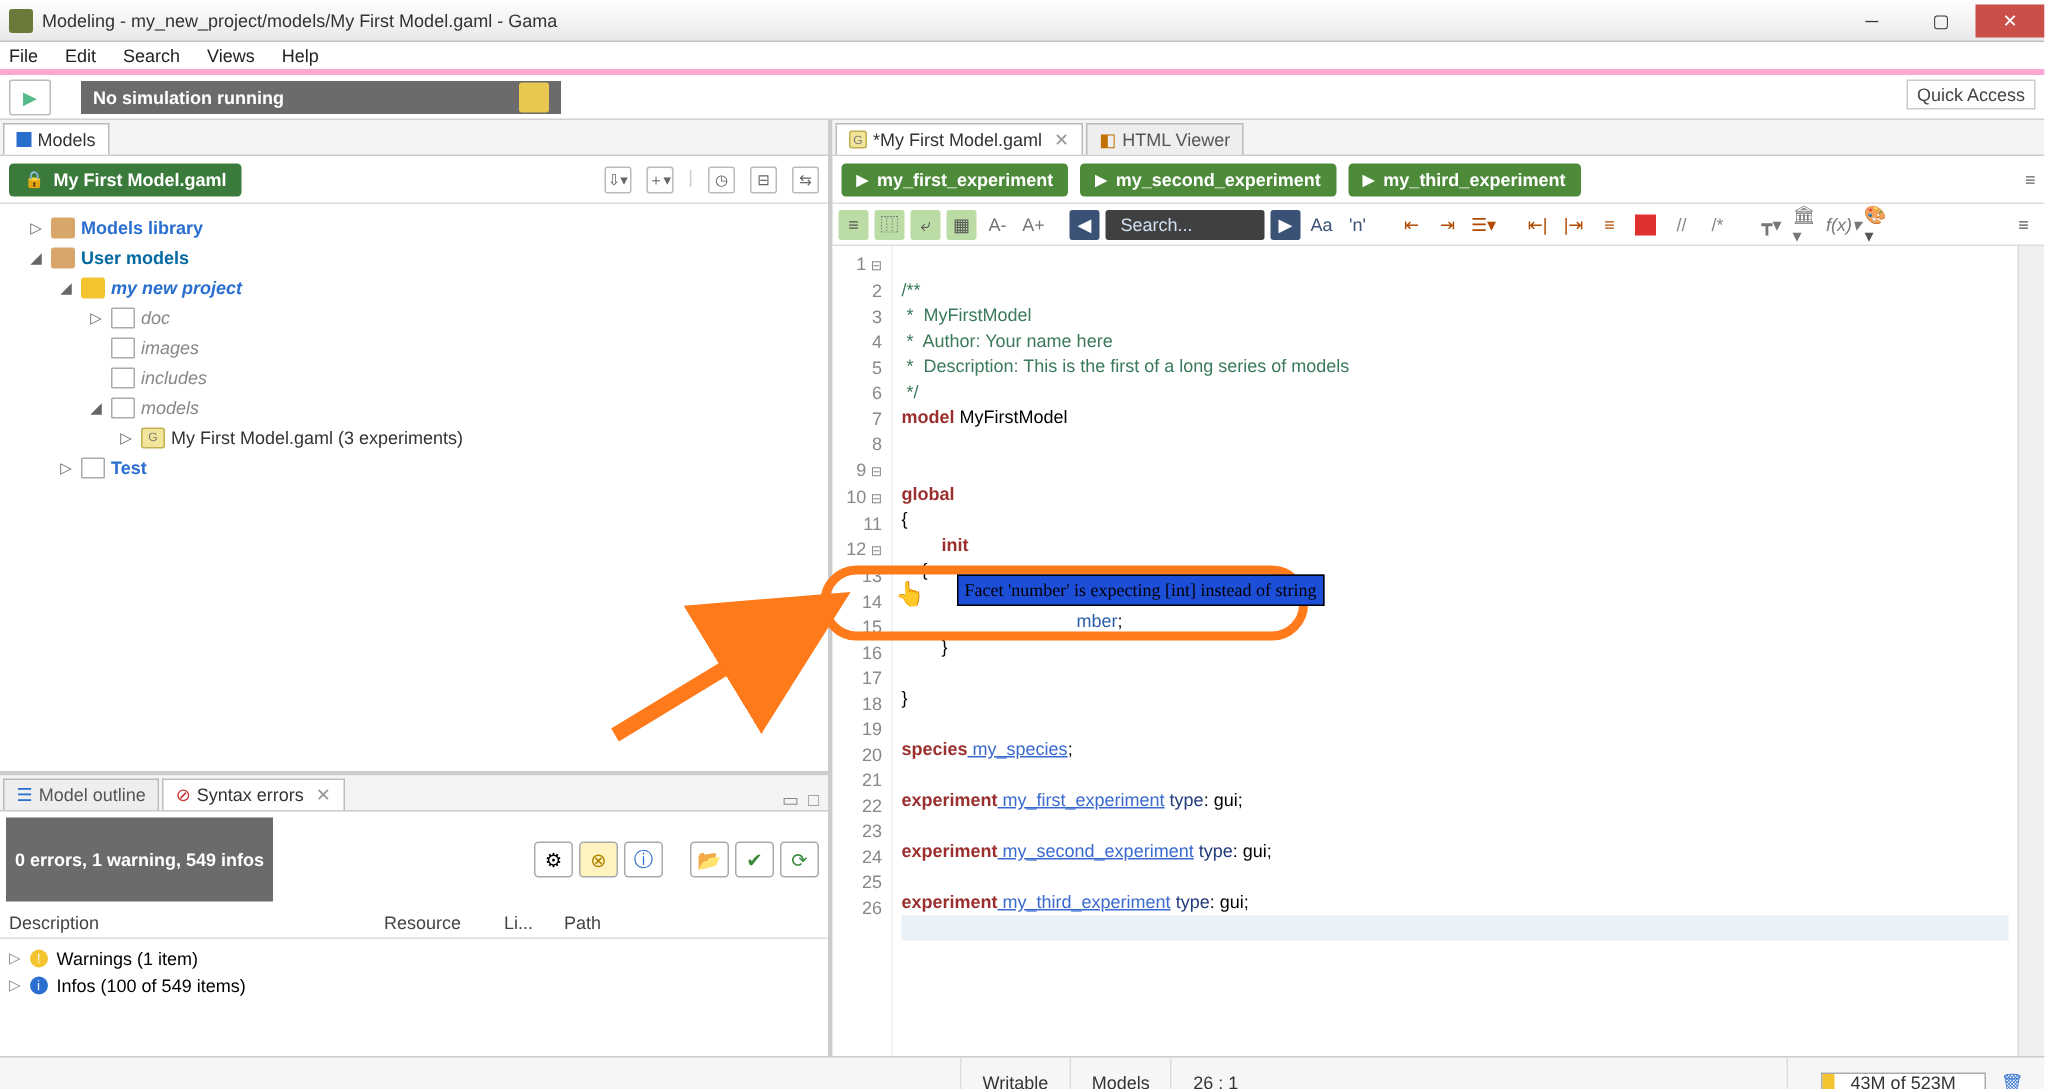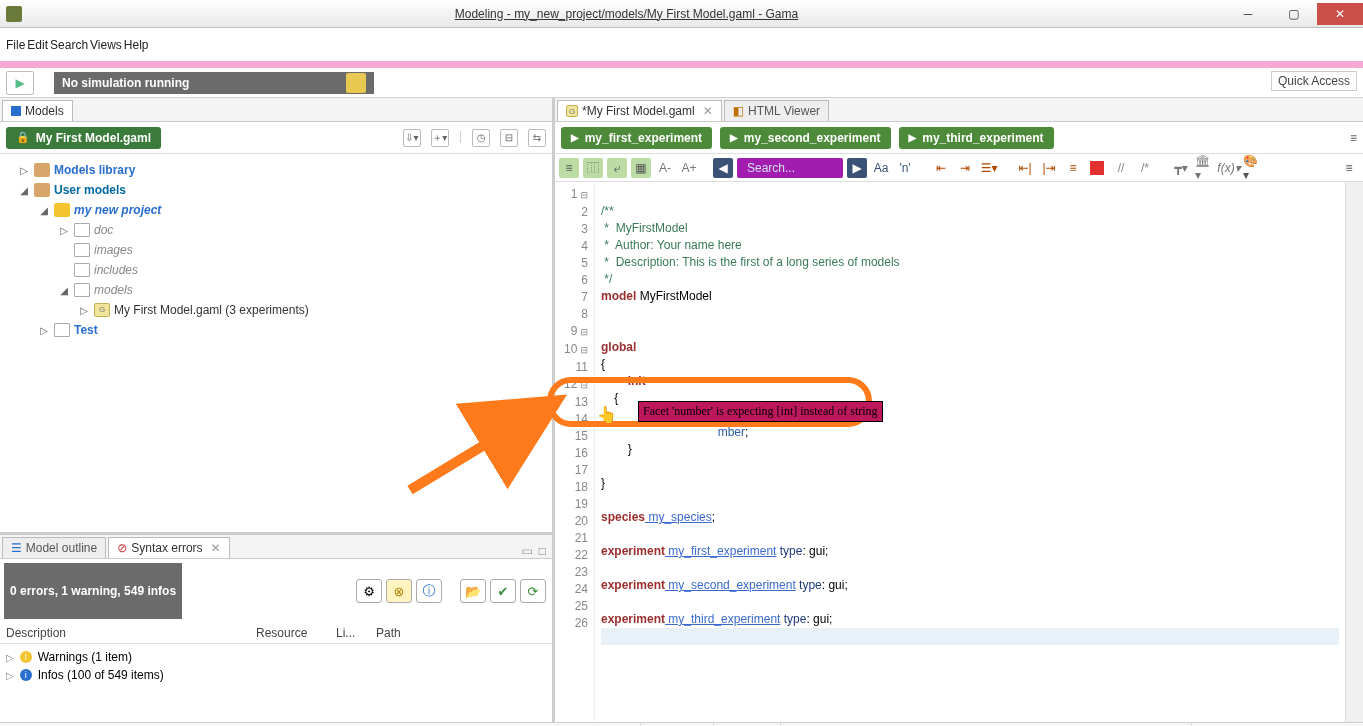--- a/index.html
+++ b/index.html
@@ -1,23 +1,23 @@
 <!DOCTYPE html>
 <html><head>
 <meta charset="utf-8">
 <style>
 * { margin:0; padding:0; box-sizing:border-box; font-family:"Segoe UI",Tahoma,sans-serif; font-size:12px; }
 body { width:1363px; height:726px; background:#fff; overflow:hidden; position:relative; }
 .titlebar { height:28px; background:linear-gradient(#fff,#e8e8e8); display:flex; align-items:center; border-bottom:1px solid #c0c0c0; }
 .titlebar .app-icon { width:16px; height:16px; margin:0 6px; background:#6a7a3a; border-radius:2px; }
-.titlebar .title { flex:1; text-align:center; color:#333;text-decoration:underline; }
+.titlebar .title { flex:1; color:#333; }
 .winbtns { display:flex; }
 .winbtn { width:46px; height:22px; display:flex; align-items:center; justify-content:center; color:#333; }
 .winbtn.close { background:#c94f48; color:#fff; }
-.menubar { height:40px; display:flex; align-items:center; padding:0 6px; gap:2px; border-bottom:7px solid #f9a8d4; }
+.menubar { height:22px; display:flex; align-items:center; padding:0 6px; gap:18px; border-bottom:4px solid #f9a8d4; }
 .menubar span { color:#222; }
 .toolbar { height:30px; display:flex; align-items:center; border-bottom:1px solid #d0d0d0; position:relative; }
 .run-btn { width:28px; height:24px; border:1px solid #bbb; margin-left:6px; border-radius:2px; display:flex; align-items:center; justify-content:center; color:#5b8; }
 .sim-status { margin-left:20px; height:22px; width:320px; background:#6b6b6b; color:#fff; font-weight:bold; padding:3px 8px; display:flex; align-items:center; }
 .sim-status .pencil { margin-left:auto; width:20px; height:20px; background:#e8c850; border-radius:2px; }
 .quick-access { position:absolute; right:6px; top:3px; border:1px solid #ccc; padding:2px 6px; color:#444; background:#fff; }
 .main { display:flex; height:calc(726px - 28px - 22px - 30px - 22px); }
 .left { width:555px; display:flex; flex-direction:column; border-right:3px solid #ccc; }
 .tabstrip { height:24px; display:flex; align-items:flex-end; border-bottom:1px solid #ccc; background:#f4f4f4; }
 .tab { border:1px solid #bbb; border-bottom:none; background:#fff; padding:3px 8px; display:flex; align-items:center; gap:4px; color:#333; margin-left:2px; }
@@ -54,28 +54,28 @@
 .ed-tabs { height:24px; display:flex; align-items:flex-end; border-bottom:1px solid #ccc; background:#f4f4f4; }
 .exp-bar { height:32px; display:flex; align-items:center; gap:8px; padding:0 6px; border-bottom:1px solid #ddd; }
 .exp-btn { background:#4d8a3a; color:#fff; font-weight:bold; padding:4px 10px; border-radius:3px; display:flex; align-items:center; gap:6px; }
 .exp-btn::before { content:"▶"; font-size:10px; }
 .exp-bar .minimax { margin-left:auto; color:#666; }
 .ed-toolbar { height:28px; display:flex; align-items:center; gap:4px; padding:0 4px; border-bottom:1px solid #ddd; }
 .tb-ic { width:20px; height:20px; display:flex; align-items:center; justify-content:center; font-size:12px; color:#555; border-radius:2px; }
 .tb-green { background:#bcdca5; }
 .tb-navy { background:#3a5275; color:#fff; border-radius:2px; }
 .tb-red { background:#e03030; width:14px; height:14px; }
-.search-pill { background:#a21caf; color:#cfe0f2; height:20px; padding:0 48px 0 10px; border-radius:2px; display:flex; align-items:center; font-size:11px; }
+.search-pill { background:#404040; color:#cfe0f2; height:20px; padding:0 48px 0 10px; border-radius:2px; display:flex; align-items:center; font-size:11px; }
 .editor { flex:1; display:flex; font-family:"Consolas","Courier New",monospace; font-size:13px; position:relative; overflow:hidden; }
 .gutter { width:40px; text-align:right; padding:4px 6px 4px 0; color:#888; background:#fff; border-right:1px solid #eee; line-height:17px; }
 .gutter .fold { color:#888; font-size:9px; margin-left:3px; }
 .code { flex:1; padding:4px 6px; line-height:17px; white-space:pre; position:relative; }
 .cm { color:#3a7a5a; } .kw { color:#9b2f2f; font-weight:bold;text-align:right; } .id { color:#203a7a; } .fn { color:#3a6acf; text-decoration:underline; } .str { color:#2a5ea8; }
 .current-line { background:#e8f0f8; display:inline-block; width:100%; }
-.tooltip-box { position:absolute; left:43px; top:219px; background:#be185d; border:1px solid #000; padding:1px 4px; font-family:"Segoe UI"; font-size:12px; z-index:6; }
+.tooltip-box { position:absolute; left:43px; top:219px; background:#1d4ed8; border:1px solid #000; padding:1px 4px; font-family:"Segoe UI"; font-size:12px; z-index:6; }
 .cursor-hand { position:absolute; left:2px; top:224px; font-size:16px; z-index:6; }
 .highlight-oval { position:absolute; border:6px solid #ff7a1a; border-radius:24px; z-index:5; pointer-events:none; }
 .arrow-svg { position:absolute; z-index:5; pointer-events:none; }
 .overview { width:18px; background:#f0f0f0; border-left:1px solid #ddd; }
 .statusbar { height:34px; border-top:1px solid #ccc; display:flex; align-items:center; font-size:11px; color:#333; background:#f6f6f6; }
 .statusbar .cell { padding:0 14px; border-left:1px solid #ddd; height:100%; display:flex; align-items:center; }
 .mem-bar { width:110px; height:14px; border:1px solid #aaa; background:#fff; position:relative; margin-left:8px; display:flex; align-items:center; justify-content:center; font-size:10px; }
 .mem-bar .fill { position:absolute; left:0; top:0; bottom:0; width:8%; background:#f4c430; }
 .mem-bar span { position:relative; }
 .trash { margin-left:10px; color:#2a6fcf; }

